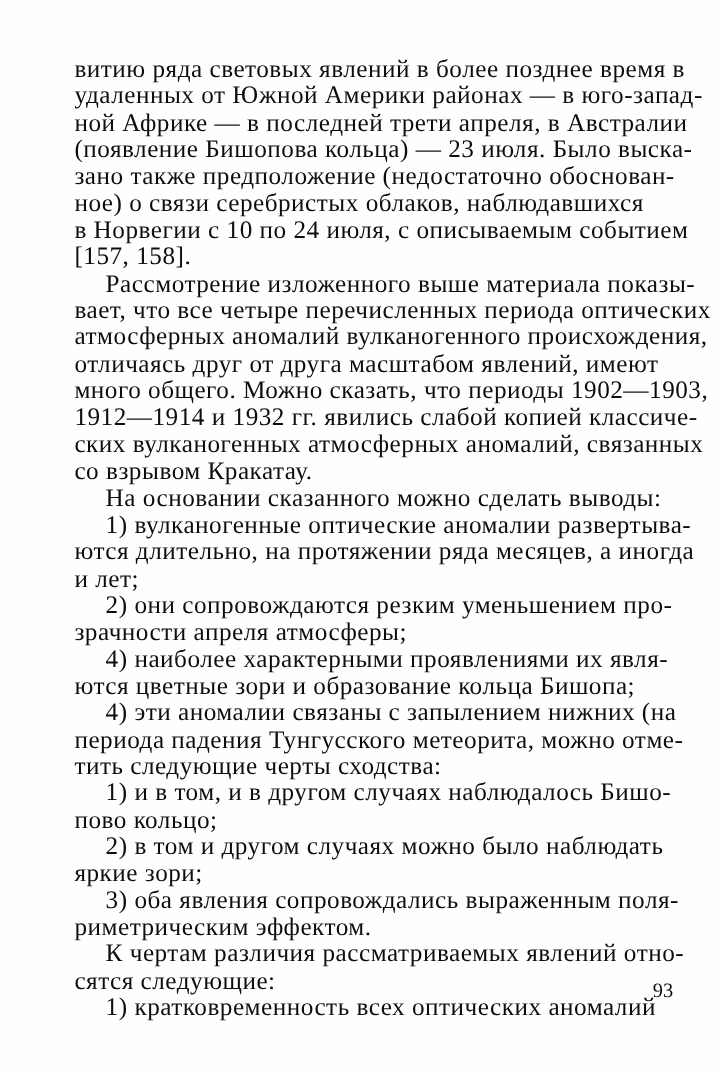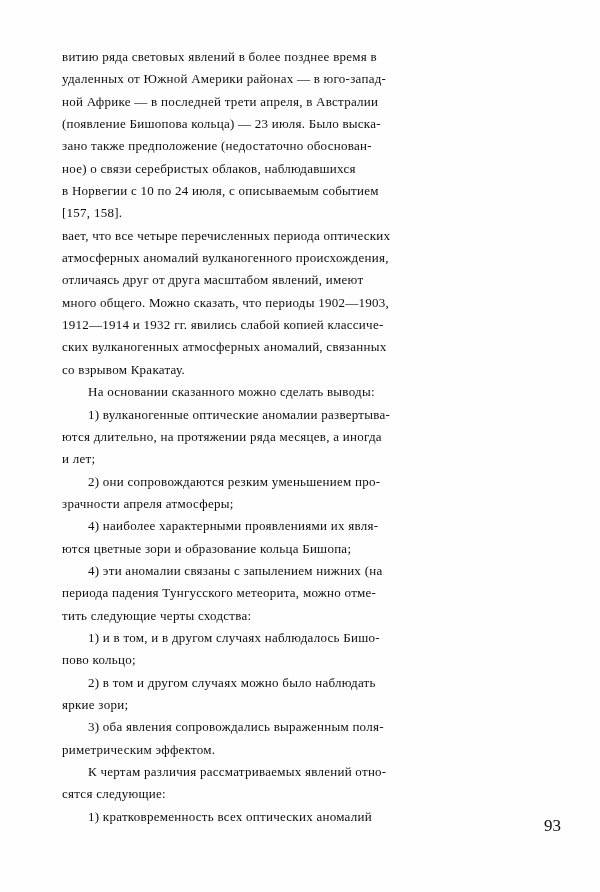--- a/index.html
+++ b/index.html
@@ -27,21 +27,21 @@
 
   #text-block {
     position: absolute;
     left: 62px;
     top: 46px;
     width: 477px;
   }
 
   .para {
     margin: 0;
-    font-size: 13px;
+    font-size: 21px;
     line-height: 22.35px;
     letter-spacing: 0.02em;
     -webkit-font-smoothing: none;
   }
 
   
   .line {
     display: block;
     white-space: nowrap;
     text-align: justify;
@@ -93,20 +93,21 @@
         <span class="line">витию ряда световых явлений в более позднее время в</span>
         <span class="line">удаленных от Южной Америки районах — в юго-запад-</span>
         <span class="line">ной Африке — в последней трети апреля, в Австралии</span>
         <span class="line">(появление Бишопова кольца) — 23 июля. Было выска-</span>
         <span class="line">зано также предположение (недостаточно обоснован-</span>
         <span class="line">ное) о связи серебристых облаков, наблюдавшихся</span>
         <span class="line">в Норвегии с 10 по 24 июля, с описываемым событием</span>
         <span class="line last">[157, 158].</span>
       </p>
       <p class="para">
+        <span class="line indent">Рассмотрение изложенного выше материала показы-</span>
         <span class="line">вает, что все четыре перечисленных периода оптических</span>
         <span class="line">атмосферных аномалий вулканогенного происхождения,</span>
         <span class="line">отличаясь друг от друга масштабом явлений, имеют</span>
         <span class="line">много общего. Можно сказать, что периоды 1902—1903,</span>
         <span class="line">1912—1914 и 1932 гг. явились слабой копией классиче-</span>
         <span class="line">ских вулканогенных атмосферных аномалий, связанных</span>
         <span class="line last">со взрывом Кракатау.</span>
       </p>
       <p class="para">
         <span class="line last indent">На основании сказанного можно сделать выводы:</span>

